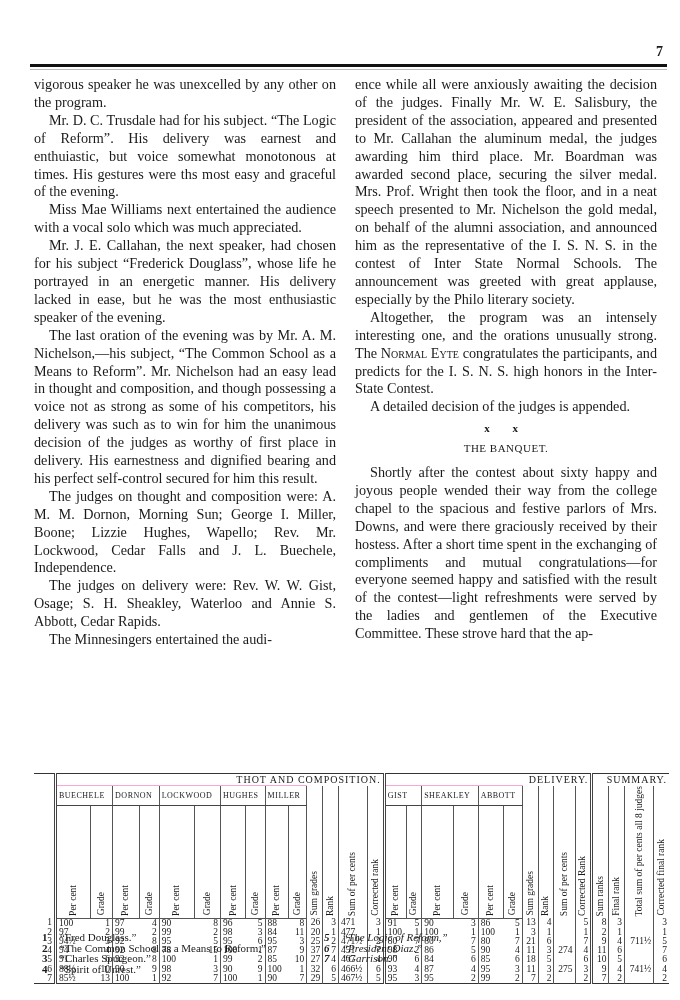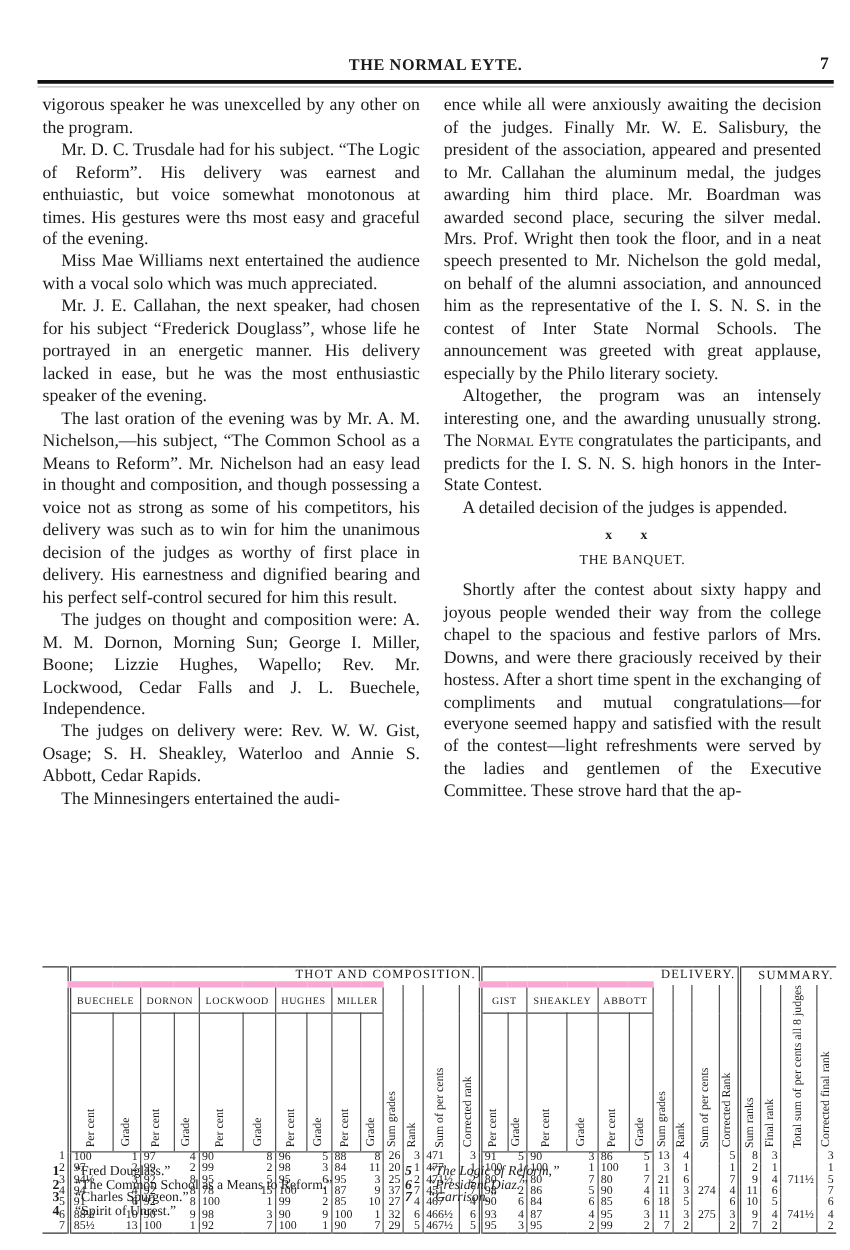--- a/index.html
+++ b/index.html
@@ -19,61 +19,60 @@
   .col p.noindent { text-indent:0; }
   .sc { font-variant:small-caps; }
   .stars { text-align:center; font-weight:bold; font-size:11px; margin:4px 0 2px; letter-spacing:10px; }
   .banquet { text-align:center; font-size:11px; letter-spacing:0.5px; margin:2px 0 6px; }
   
   .tbl-wrap { position:absolute; top:773px; left:34px; width:635px; }
   table.scores { border-collapse:collapse; font-size:9.5px; line-height:9.2px; width:635px; }
   table.scores td, table.scores th { padding:0 2px; font-weight:normal; }
   .tbl-top { border-top:1.5px solid #333; }
   .sect { text-align:right; font-size:10px; letter-spacing:1px; height:11px; }
-  .judge { font-size:8px; letter-spacing:0.5px; text-align:center; border-bottom:1px solid #444; border-top:5px solid #f9a8d4; height:10px; }
+  .judge { font-size:8px; letter-spacing:0.5px; text-align:left; border-bottom:1px solid #444; border-top:1px solid #f9a8d4; height:10px; }
   .vert { height:60px; vertical-align:bottom; text-align:center; font-size:9.5px; }
   .vert span { display:inline-block; writing-mode:vertical-rl; transform:rotate(180deg); white-space:nowrap; }
   .vl { border-left:1px solid #555; }
   .dbl { border-left:3px double #444; }
   .rn { font-weight:bold; font-family:"Liberation Serif",serif; text-align:center; width:16px; }
   .num td { text-align:right; height:8.5px; }
   .num td.l { text-align:left; }
   .head-bottom td { border-bottom:1px solid #555; }
   .tbl-bottom { border-bottom:1.5px solid #333; }
   .legend { position:absolute; top:932px; left:34px; width:630px; font-size:11px; line-height:10.5px; }
   .legend .lcol { position:absolute; top:0; }
   .legend .lcol.a { left:8px; }
   .legend .lcol.b { left:290px;font-style:italic; }
   .legend .lrow { white-space:nowrap; }
   .legend .lnum { display:inline-block; width:18px; font-weight:bold; }
 </style>
 </head>
 <body>
 
 <div class="header">
-  <div class="title">THE NORMAL EYTE.</div>
   <div class="pageno">7</div>
 </div>
 <div class="rule"></div>
 <div class="rule2"></div>
 
 <div class="col left">
   <p class="noindent">vigorous speaker he was unexcelled by any other on the program.</p>
   <p>Mr. D. C. Trusdale had for his subject. “The Logic of Reform”. His delivery was earnest and enthuiastic, but voice somewhat monotonous at times. His gestures were ths most easy and graceful of the evening.</p>
   <p>Miss Mae Williams next entertained the audience with a vocal solo which was much appreciated.</p>
   <p>Mr. J. E. Callahan, the next speaker, had chosen for his subject “Frederick Douglass”, whose life he portrayed in an energetic manner. His delivery lacked in ease, but he was the most enthusiastic speaker of the evening.</p>
   <p>The last oration of the evening was by Mr. A. M. Nichelson,—his subject, “The Common School as a Means to Reform”. Mr. Nichelson had an easy lead in thought and composition, and though possessing a voice not as strong as some of his competitors, his delivery was such as to win for him the unanimous decision of the judges as worthy of first place in delivery. His earnestness and dignified bearing and his perfect self-control secured for him this result.</p>
   <p>The judges on thought and composition were: A. M. M. Dornon, Morning Sun; George I. Miller, Boone; Lizzie Hughes, Wapello; Rev. Mr. Lockwood, Cedar Falls and J. L. Buechele, Independence.</p>
   <p>The judges on delivery were: Rev. W. W. Gist, Osage; S. H. Sheakley, Waterloo and Annie S. Abbott, Cedar Rapids.</p>
   <p>The Minnesingers entertained the audi-</p>
 </div>
 
 <div class="col right">
   <p class="noindent">ence while all were anxiously awaiting the decision of the judges. Finally Mr. W. E. Salisbury, the president of the association, appeared and presented to Mr. Callahan the aluminum medal, the judges awarding him third place. Mr. Boardman was awarded second place, securing the silver medal. Mrs. Prof. Wright then took the floor, and in a neat speech presented to Mr. Nichelson the gold medal, on behalf of the alumni association, and announced him as the representative of the I. S. N. S. in the contest of Inter State Normal Schools. The announcement was greeted with great applause, especially by the Philo literary society.</p>
-  <p><span>Altogether, the program was an intensely interesting one, and the awarding unusually strong. The </span><span class="sc">Normal Eyte</span><span> congratulates the participants, and predicts for the I. S. N. S. high honors in the Inter-State Contest.</span></p>
+  <p><span>Altogether, the program was an intensely interesting one, and the orations unusually strong. The </span><span class="sc">Normal Eyte</span><span> congratulates the participants, and predicts for the I. S. N. S. high honors in the Inter-State Contest.</span></p>
   <p>A detailed decision of the judges is appended.</p>
   <div class="stars">x x</div>
   <div class="banquet">THE BANQUET.</div>
   <p>Shortly after the contest about sixty happy and joyous people wended their way from the college chapel to the spacious and festive parlors of Mrs. Downs, and were there graciously received by their hostess. After a short time spent in the exchanging of compliments and mutual congratulations—for everyone seemed happy and satisfied with the result of the contest—light refreshments were served by the ladies and gentlemen of the Executive Committee. These strove hard that the ap-</p>
 </div>
 
 <div class="tbl-wrap">
   <table class="scores" id="scores">
     <tbody>
         <tr class="tbl-top">

